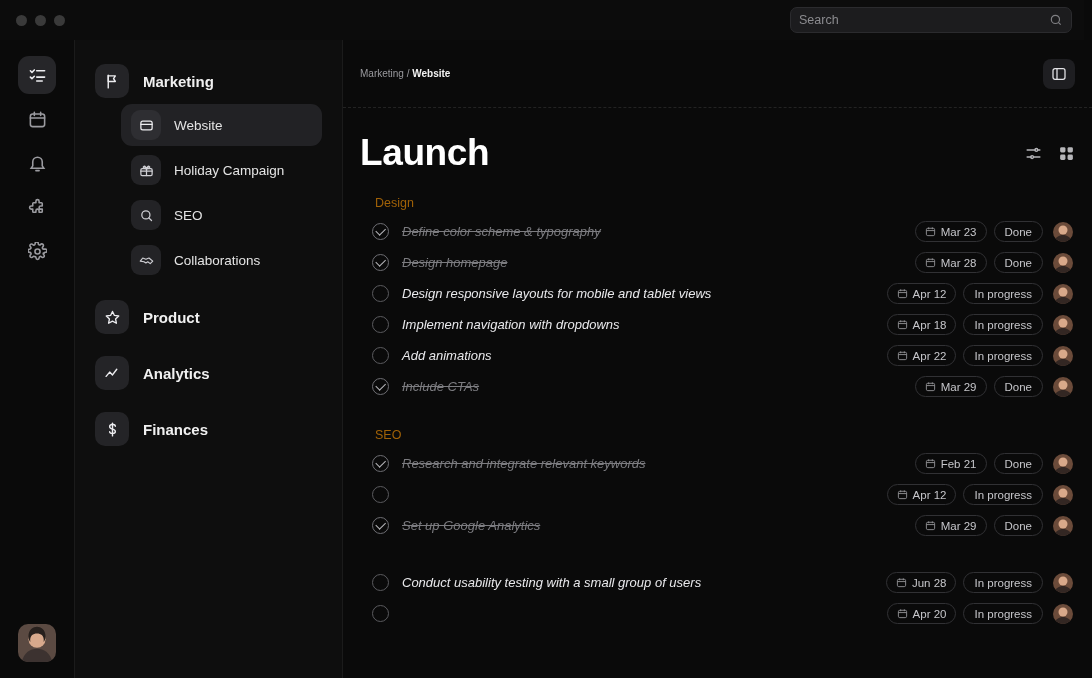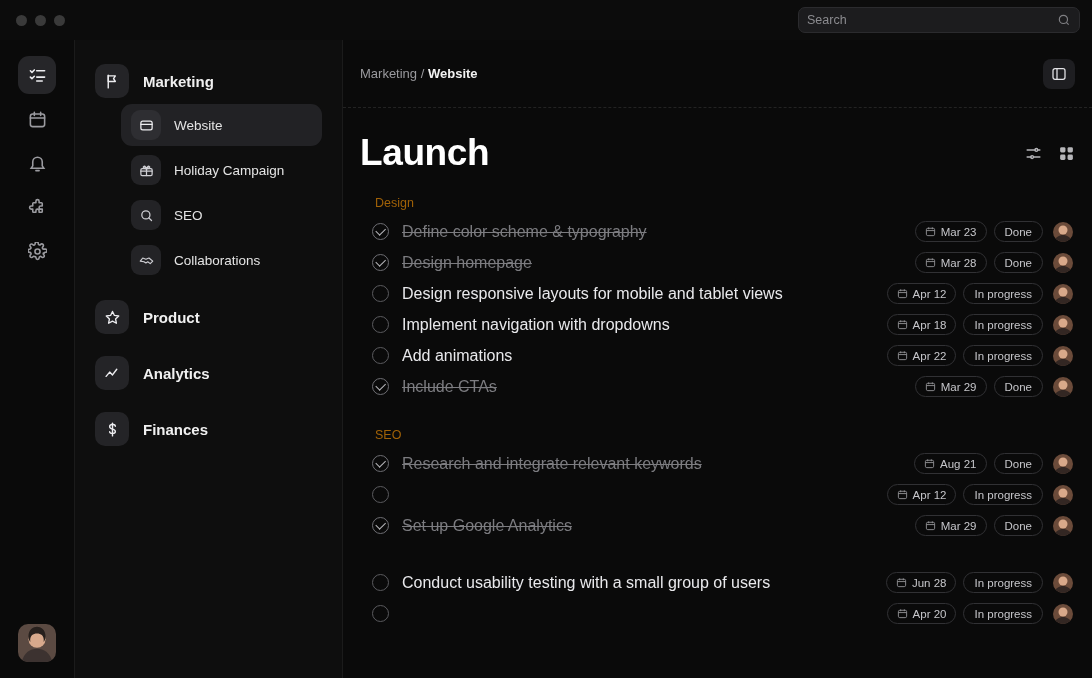--- a/index.html
+++ b/index.html
@@ -6,21 +6,21 @@
   html, body {
     width: 1092px; height: 678px;
     background: #0a0a0a;
     font-family: "Liberation Sans", sans-serif;
     overflow: hidden;
     color: #e8e8e8;
   }
 
   
   .titlebar {
-    position: absolute; top: 0; left: 0; right: 0; height: 40px;
+    position: absolute; top: 0; left: 0; right: 8px; height: 40px;
     background: #0c0c0c;
     display: flex; align-items: center;
   }
   .traffic { display: flex; gap: 8px; padding-left: 16px; }
   .dot { width: 11px; height: 11px; border-radius: 50%; background: #3a3a3a; }
   .searchbar {
     position: absolute; right: 12px; top: 7px;
     width: 282px; height: 26px;
     background: #1c1c1e;
     border: 1px solid #2b2b2e;
@@ -95,21 +95,21 @@
   
   .main {
     position: absolute; top: 40px; left: 343px; right: 0; bottom: 0;
     background: #0a0a0a; overflow: hidden;
   }
   .crumb-bar {
     height: 68px; display: flex; align-items: center;
     padding: 0 17px 0 17px;
     border-bottom: 1px dashed #232323;
   }
-  .crumb { font-size: 13px; color: #9a9a9e; }
+  .crumb { font-size: 10px; color: #9a9a9e; }
   .crumb b { color: #f2f2f2; font-weight: bold; }
   .panel-toggle {
     margin-left: auto; width: 32px; height: 30px; border-radius: 8px;
     background: #1e1e21; display: flex; align-items: center; justify-content: center;
     cursor: pointer;
   }
   .panel-toggle svg { width: 16px; height: 16px; }
 
   .content { padding: 24px 17px 0 17px; height: calc(100% - 68px); overflow-y: auto; }
   .title-row { display: flex; align-items: center; margin-bottom: 22px; }
@@ -132,21 +132,21 @@
     border: 1.6px solid #5a5a5e; flex: 0 0 17px;
     display: flex; align-items: center; justify-content: center;
     margin-right: 13px; cursor: pointer;
   }
   .cbox.done { border-color: #6e6e73; }
   .cbox.done::after {
     content: ""; width: 8px; height: 4.5px;
     border-left: 1.7px solid #b9b9bd; border-bottom: 1.7px solid #b9b9bd;
     transform: rotate(-45deg) translate(1px, -1px);
   }
-  .task-name { font-size: 16px; color: #e9e9ec; }
+  .task-name { font-size: 13px; color: #e9e9ec; font-style: italic; }
   .task.completed .task-name { color: #7c7c80; text-decoration: line-through; }
   .task-right { margin-left: auto; display: flex; align-items: center; gap: 7px; }
   .chip {
     display: inline-flex; align-items: center; gap: 5px;
     height: 21px; padding: 0 9px;
     border: 1px solid #313134; border-radius: 11px;
     font-size: 11.5px; color: #c6c6ca; white-space: nowrap;
   }
   .chip svg { width: 11px; height: 11px; opacity: .8; }
   .chip.status { padding: 0 10px; }
@@ -467,21 +467,21 @@
 
       <div class="task completed">
         <span class="cbox done"></span>
         <span class="task-name">Research and integrate relevant keywords</span>
         <span class="task-right">
           <span class="chip">
             <svg viewBox="0 0 24 24" fill="none" stroke="#b3b3b8" stroke-width="2">
                 <rect x="3" y="5" width="18" height="16" rx="3"></rect>
                 <path d="M8 3v4M16 3v4M3 10h18"></path>
               </svg>
-            <span>Aug 21</span>
+            <span>Feb 21</span>
           </span>
           <span class="chip status">Done</span>
           <span class="av"><svg viewBox="0 0 20 20">
                 <rect width="20" height="20" fill="#6b4b3a"></rect>
                 <circle cx="10" cy="8" r="4.5" fill="#d9a98a"></circle>
                 <path d="M1 20c1.5-5 5-7 9-7s7.5 2 9 7z" fill="#332723"></path>
               </svg></span>
         </span>
       </div>
 

